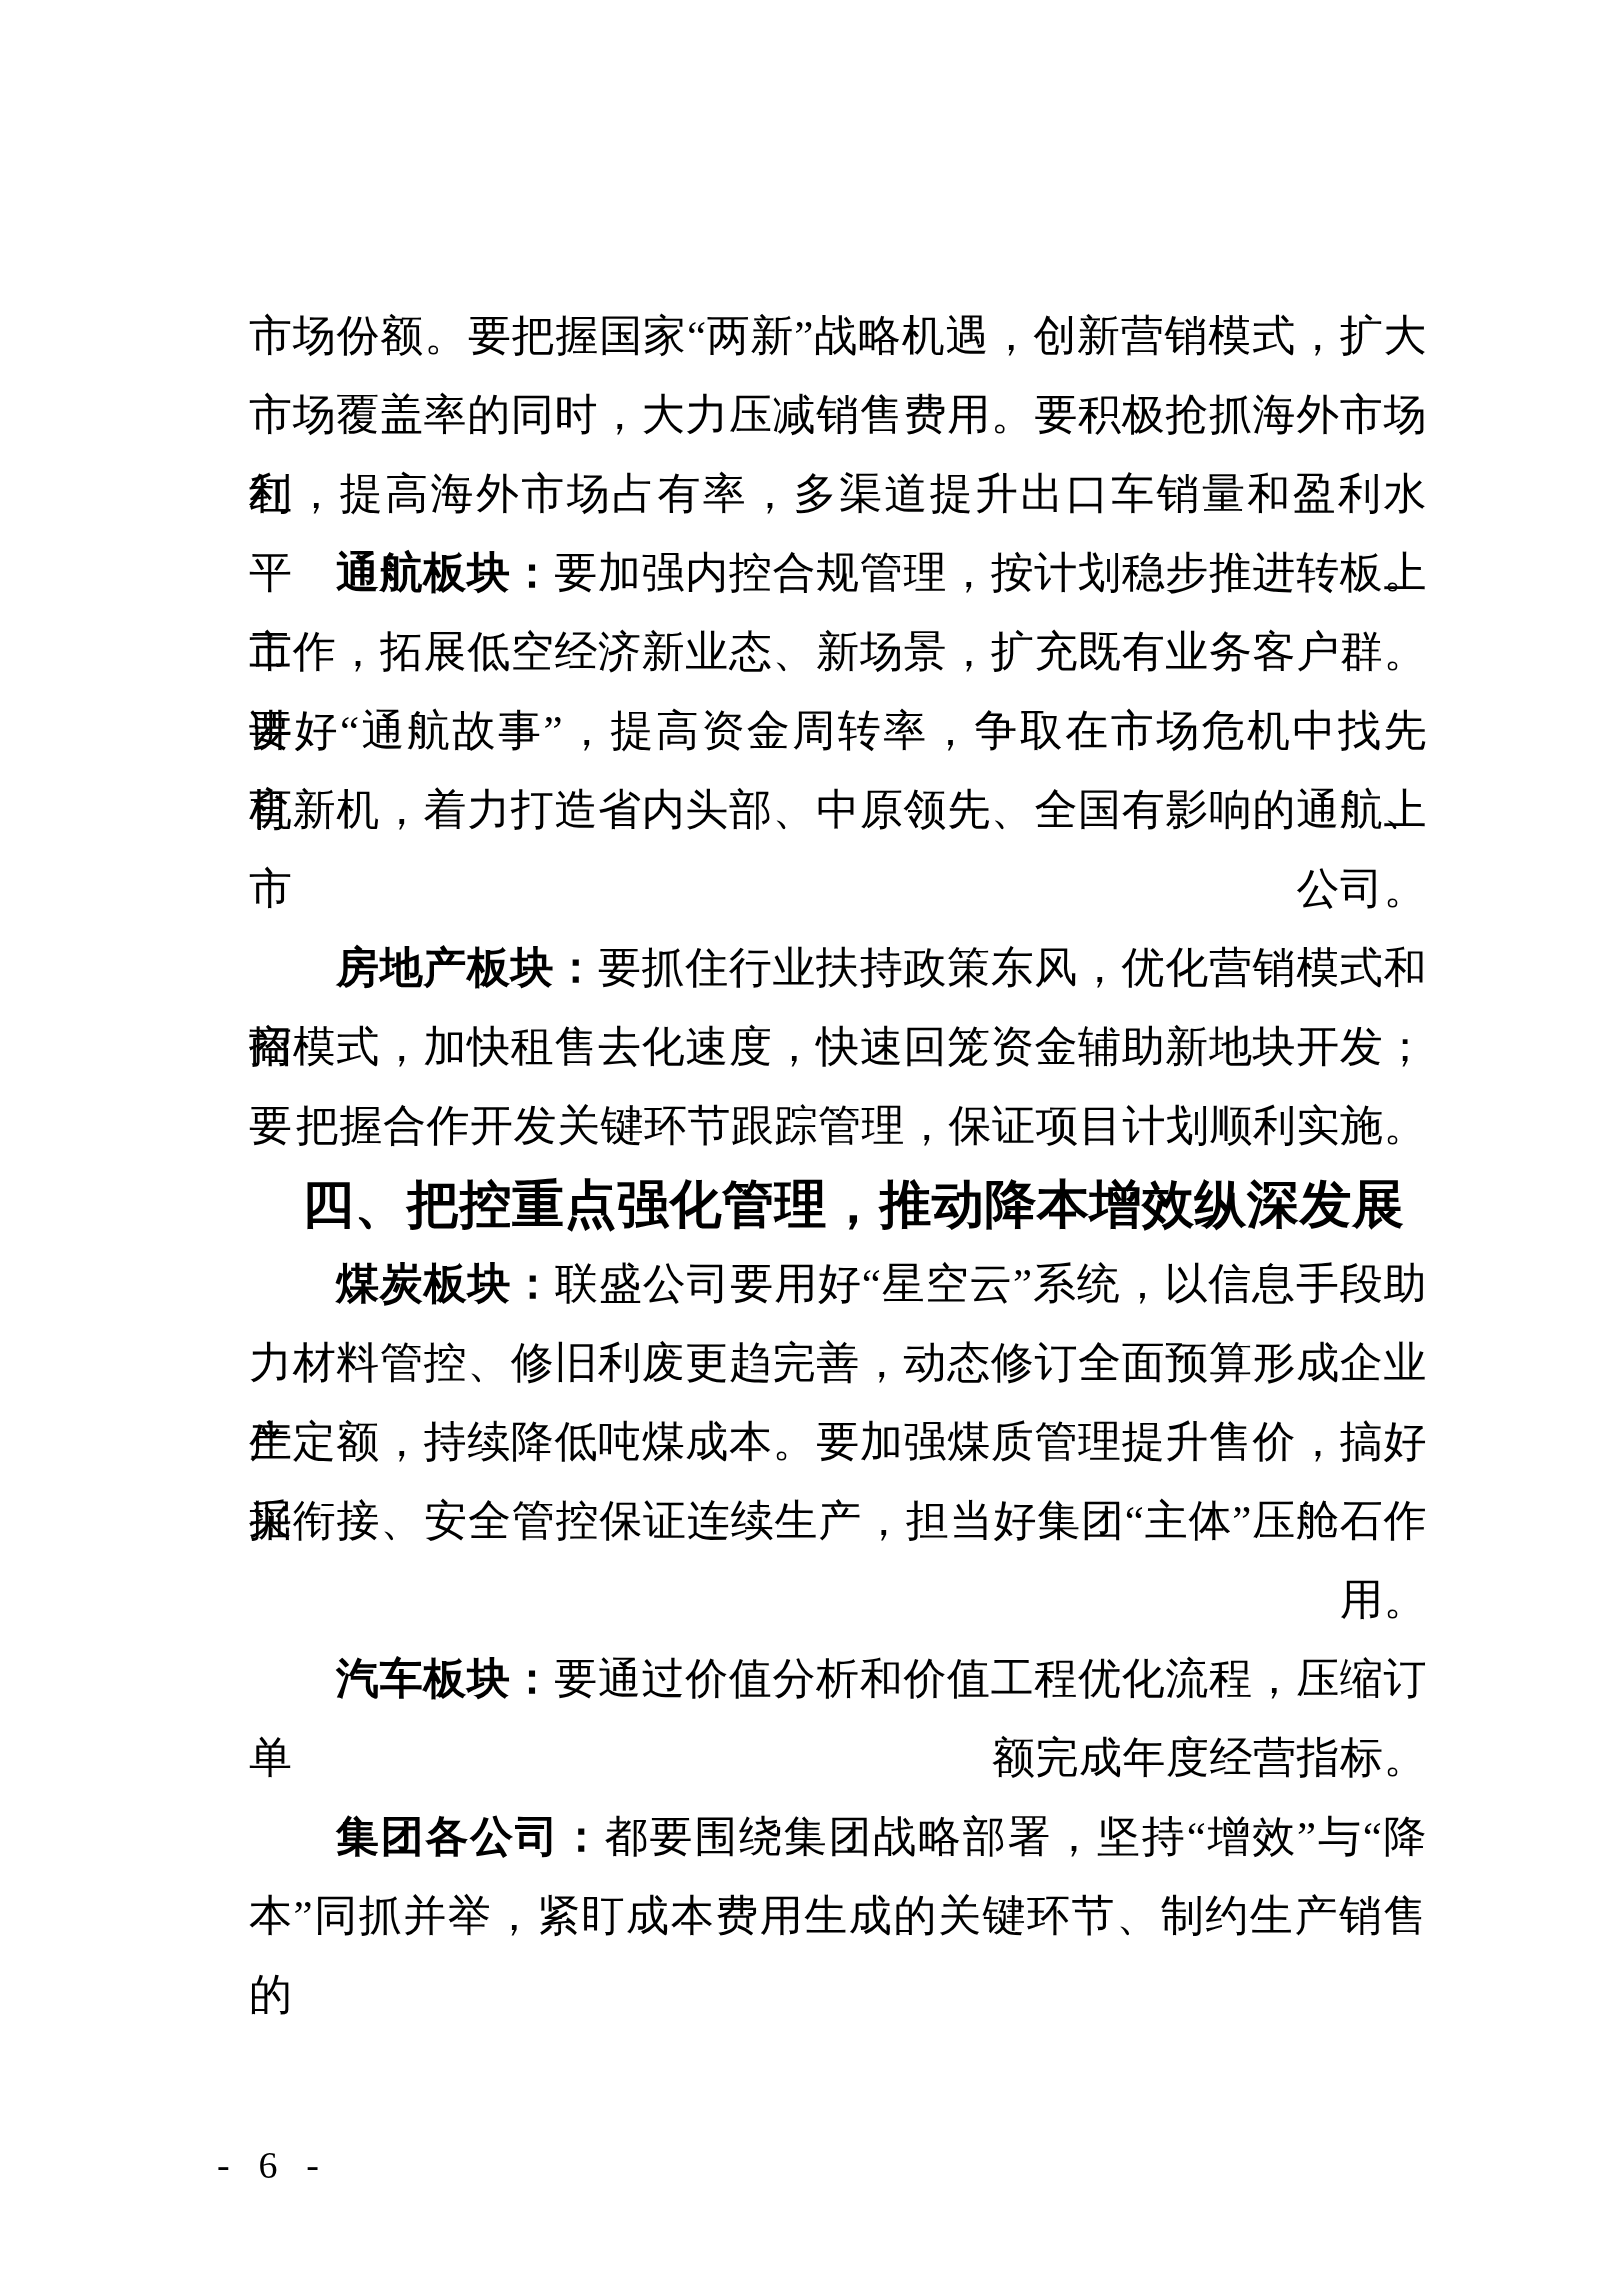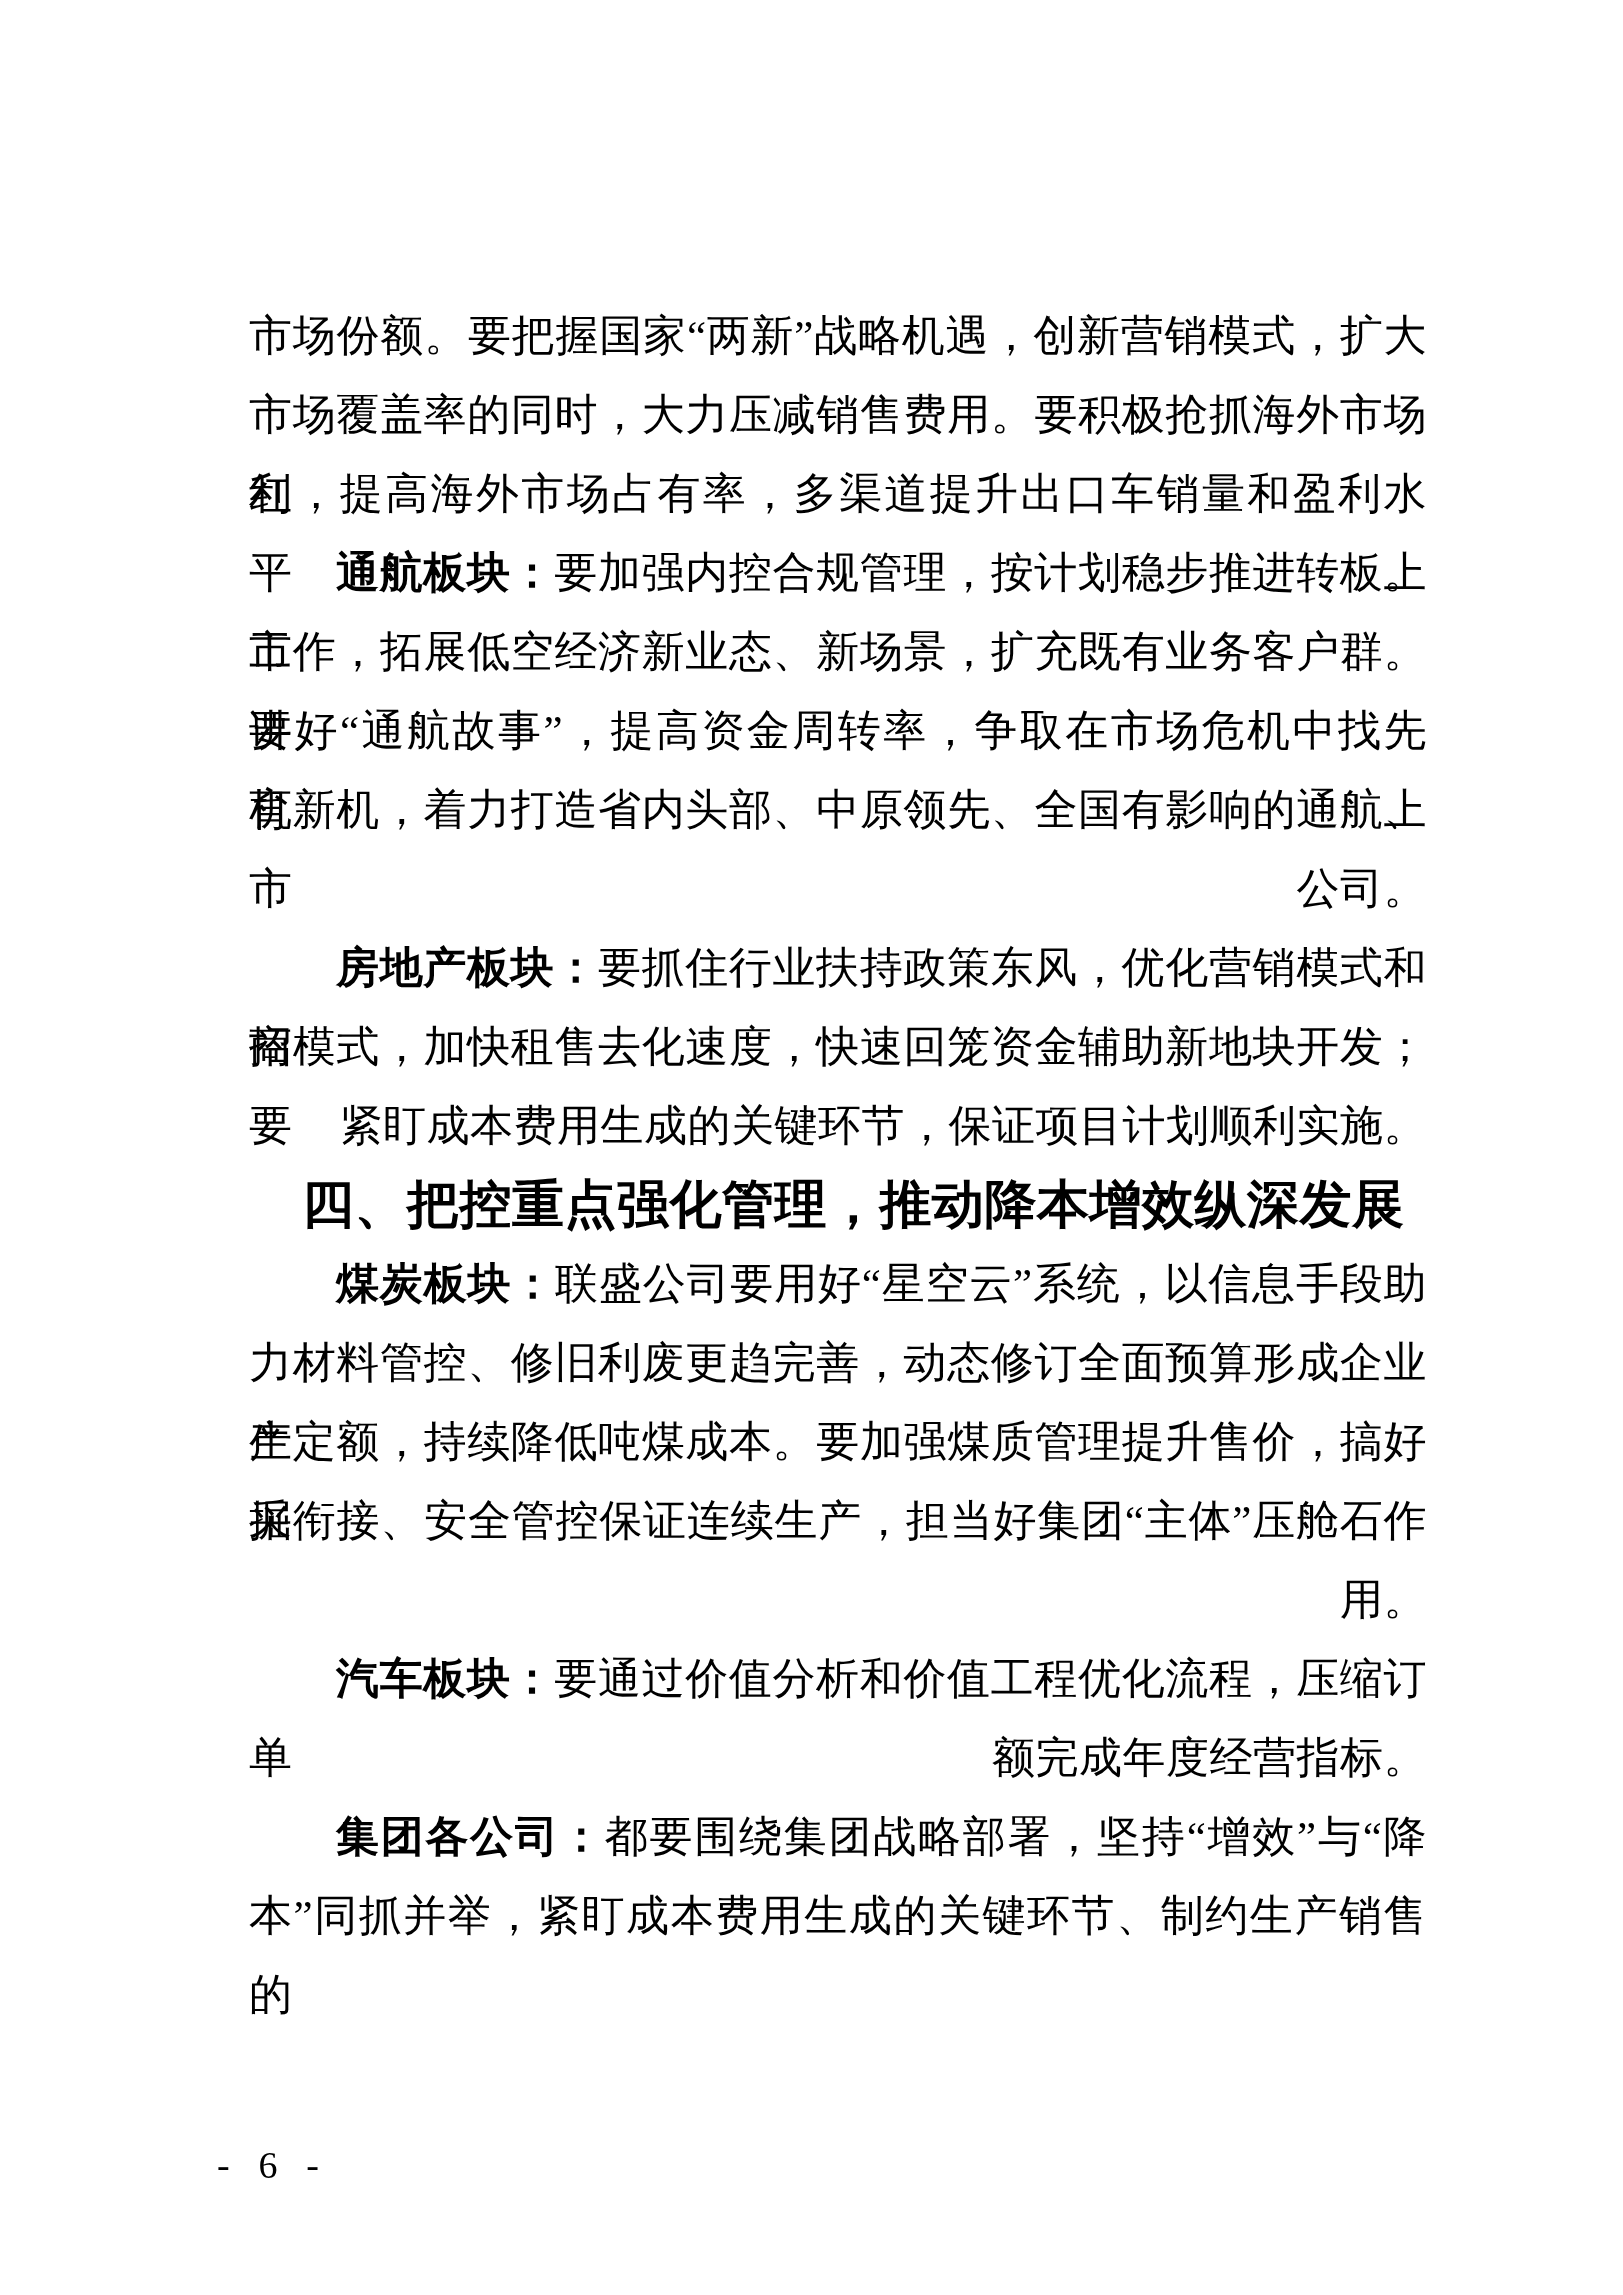--- a/index.html
+++ b/index.html
@@ -76,21 +76,21 @@
     <div class="line justify"><span>利，提高海外市场占有率，多渠道提升出口车销量和盈利水平。</span></div>
 
     <div class="line indent justify"><span class="lead">通航板块：</span><span>要加强内控合规管理，按计划稳步推进转板上市</span></div>
     <div class="line justify"><span>工作，拓展低空经济新业态、新场景，扩充既有业务客户群。要</span></div>
     <div class="line justify"><span>讲好“通航故事”，提高资金周转率，争取在市场危机中找先机、</span></div>
     <div class="line justify"><span>育新机，着力打造省内头部、中原领先、全国有影响的通航上市</span></div>
     <div class="line"><span>公司。</span></div>
 
     <div class="line indent justify"><span class="lead">房地产板块：</span><span>要抓住行业扶持政策东风，优化营销模式和招</span></div>
     <div class="line justify"><span>商模式，加快租售去化速度，快速回笼资金辅助新地块开发；要</span></div>
-    <div class="line"><span>紧盯成本费用生成的关键环节，保证项目计划顺利实施。</span></div>
+    <div class="line"><span>把握合作开发关键环节跟踪管理，保证项目计划顺利实施。</span></div>
 
     <h2 class="heading indent">四、把控重点强化管理，推动降本增效纵深发展</h2>
 
     <div class="line indent justify"><span class="lead">煤炭板块：</span><span>联盛公司要用好“星空云”系统，以信息手段助</span></div>
     <div class="line justify"><span>力材料管控、修旧利废更趋完善，动态修订全面预算形成企业生</span></div>
     <div class="line justify"><span>产定额，持续降低吨煤成本。要加强煤质管理提升售价，搞好采</span></div>
     <div class="line justify"><span>掘衔接、安全管控保证连续生产，担当好集团“主体”压舱石作</span></div>
     <div class="line"><span>用。</span></div>
 
     <div class="line indent justify"><span class="lead">汽车板块：</span><span>要通过价值分析和价值工程优化流程，压缩订单</span></div>

